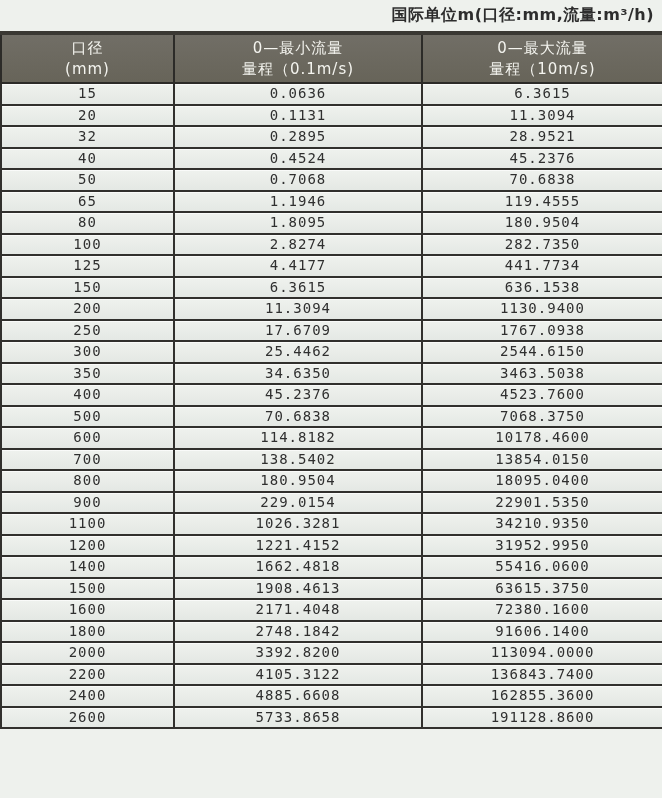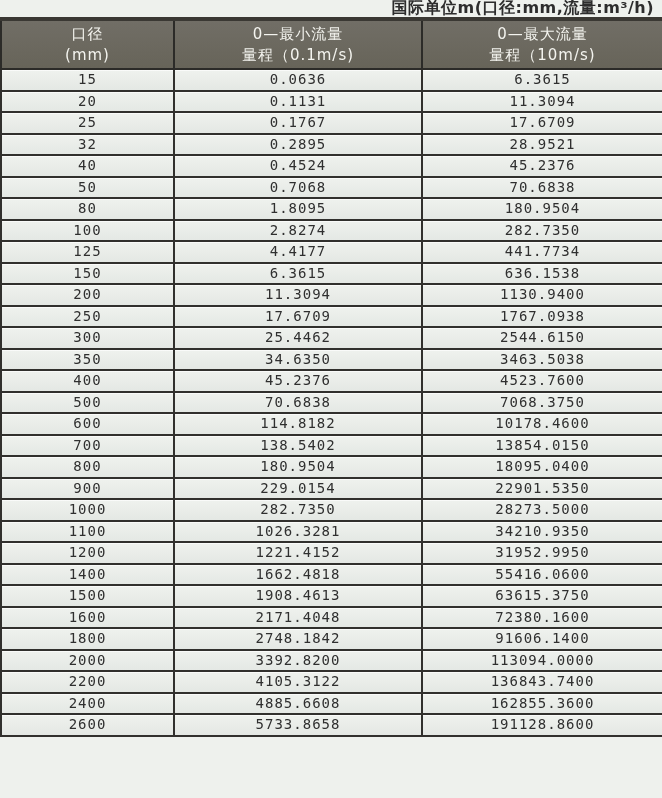--- a/index.html
+++ b/index.html
@@ -3,21 +3,21 @@
 <meta charset="utf-8">
 <style>
   * { margin: 0; padding: 0; box-sizing: border-box; }
   html, body {
     width: 662px; height: 798px;
     overflow: hidden;
     background: #eef1ed;
     font-family: "DejaVu Sans", "Liberation Sans", sans-serif;
   }
   .title-bar {
-    height: 17px;
+    height: 31px;
     display: flex;
     align-items: center;
     justify-content: flex-end;
     padding-right: 8px;
   }
   .title-bar .title {
     font-size: 16px;
     font-weight: bold;
     color: #2d2d2d;
     letter-spacing: 0.5px;
@@ -95,40 +95,40 @@
         <td>15</td>
         <td>0.0636</td>
         <td>6.3615</td>
       </tr>
       <tr>
         <td>20</td>
         <td>0.1131</td>
         <td>11.3094</td>
       </tr>
       <tr>
-        <td>25</td>
-        <td>0.1767</td>
-        <td>17.6709</td>
-      </tr>
-      <tr>
         <td>32</td>
         <td>0.2895</td>
         <td>28.9521</td>
       </tr>
       <tr>
         <td>40</td>
         <td>0.4524</td>
         <td>45.2376</td>
       </tr>
       <tr>
         <td>50</td>
         <td>0.7068</td>
         <td>70.6838</td>
       </tr>
       <tr>
+        <td>65</td>
+        <td>1.1946</td>
+        <td>119.4555</td>
+      </tr>
+      <tr>
         <td>80</td>
         <td>1.8095</td>
         <td>180.9504</td>
       </tr>
       <tr>
         <td>100</td>
         <td>2.8274</td>
         <td>282.7350</td>
       </tr>
       <tr>
@@ -183,25 +183,20 @@
       </tr>
       <tr>
         <td>800</td>
         <td>180.9504</td>
         <td>18095.0400</td>
       </tr>
       <tr>
         <td>900</td>
         <td>229.0154</td>
         <td>22901.5350</td>
-      </tr>
-      <tr>
-        <td>1000</td>
-        <td>282.7350</td>
-        <td>28273.5000</td>
       </tr>
       <tr>
         <td>1100</td>
         <td>1026.3281</td>
         <td>34210.9350</td>
       </tr>
       <tr>
         <td>1200</td>
         <td>1221.4152</td>
         <td>31952.9950</td>

